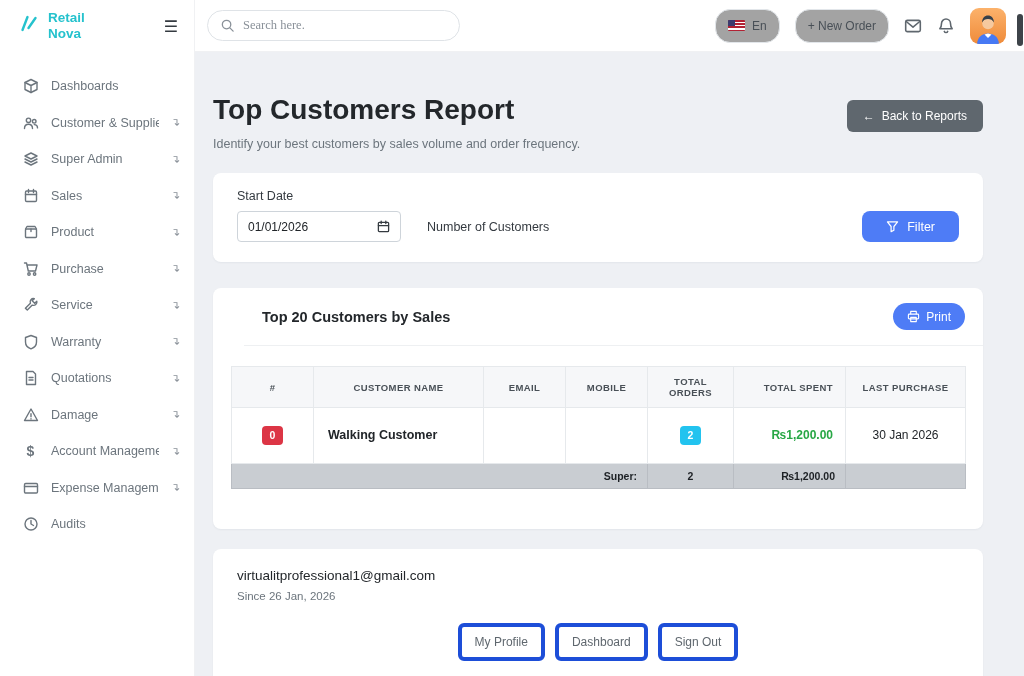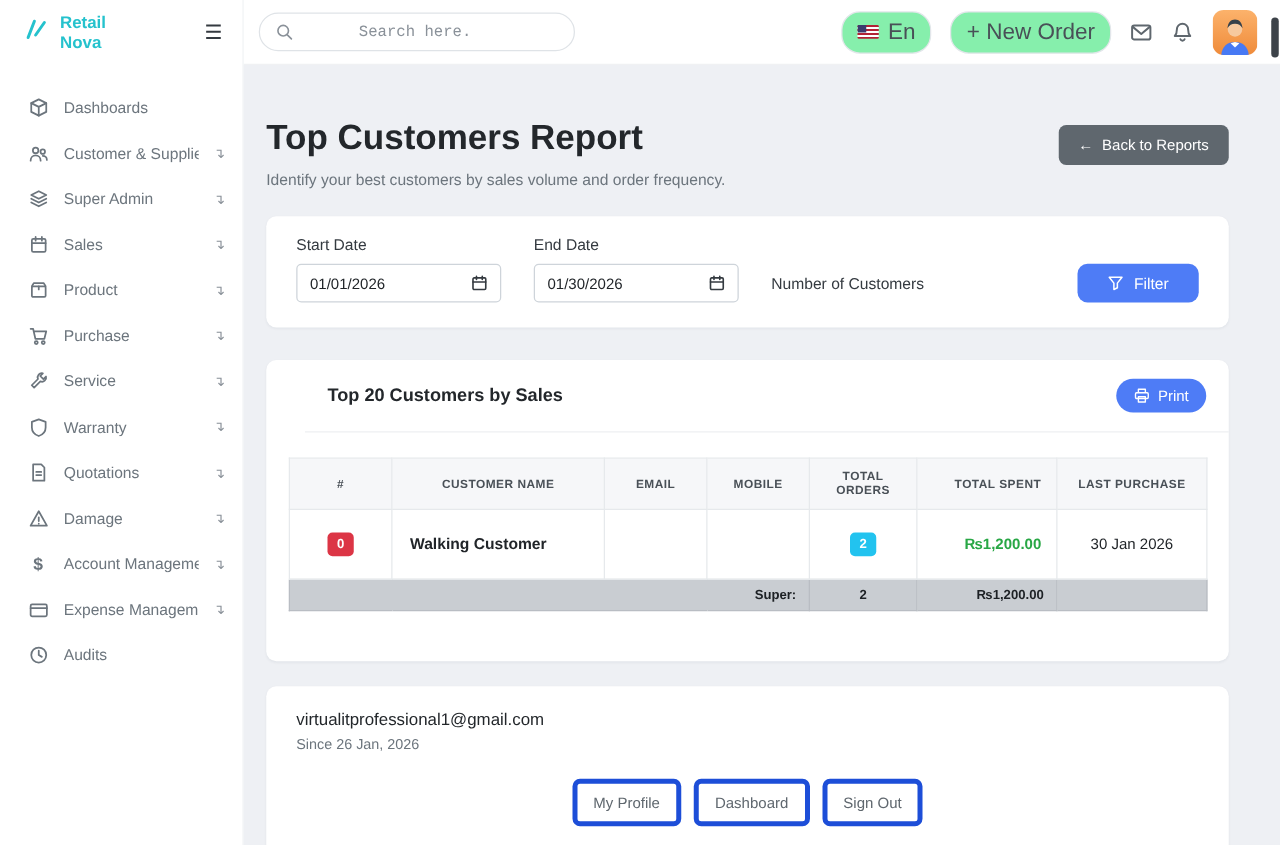--- a/index.html
+++ b/index.html
@@ -23,24 +23,24 @@
   .nav-item { display:flex; align-items:center; height:36.5px; padding:0 14px 0 22px; gap:12px; color:#6c757d; font-size:12.5px; cursor:pointer; }
   .nav-icon { width:17px; height:17px; display:flex; align-items:center; justify-content:center; color:#6c757d; flex-shrink:0; font-weight:600; }
   .nav-label { flex:1; white-space:nowrap; overflow:hidden; }
   .nav-caret { font-size:11px; color:#8a9199; font-family:"DejaVu Sans", sans-serif; }
   .si { fill:none; stroke:currentColor; stroke-width:1.4; stroke-linecap:round; stroke-linejoin:round; }
 
   
   .main { flex:1; display:flex; flex-direction:column; min-width:0; }
   .topbar { height:52px; background:#fff; border-bottom:1px solid #f0f1f3; display:flex; align-items:center; justify-content:space-between; padding:0 18px 0 12px; flex-shrink:0; }
   .search { width:253px; height:31px; border:1px solid #dfe3e7; border-radius:17px; display:flex; align-items:center; gap:8px; padding:0 12px; background:#fff; color:#8a9199; }
-  .search input { border:none; outline:none; font-size:12.5px; color:#4c1d95; width:100%; font-family:Liberation Mono, monospace; background:transparent;margin-left:44px; }
+  .search input { border:none; outline:none; font-size:12.5px; color:#4c1d95; width:100%; font-family:Liberation Serif, serif; background:transparent; }
   .search input::placeholder { color:#8a9199; }
   .header-right { display:flex; align-items:center; gap:15px; }
-  .pill { height:29px; border:1px solid #e2e6ea; border-radius:15px; display:flex; align-items:center; gap:7px; padding:16px 12px; font-size:18px; color:#495057; background:#86efac; cursor:pointer; white-space:nowrap; }
+  .pill { height:29px; border:1px solid #e2e6ea; border-radius:15px; display:flex; align-items:center; gap:7px; padding:16px 12px; font-size:12px; color:#495057; background:#a3a3a3; cursor:pointer; white-space:nowrap; }
   .flag { width:17px; height:11px; background:repeating-linear-gradient(180deg,#b22234 0 1.6px,#fff 1.6px 3.2px); position:relative; border-radius:1px; overflow:hidden; flex-shrink:0; }
   .flag::after { content:""; position:absolute; left:0; top:0; width:7px; height:6px; background:#3c3b6e; }
   .icon-btn { background:none; border:none; color:#5f676e; cursor:pointer; display:flex; align-items:center; }
   .avatar { width:36px; height:36px; border-radius:9px; overflow:hidden; cursor:pointer; flex-shrink:0; }
 
   
   .content { flex:1; padding:42px 41px 0 18px; overflow:hidden; }
   .page-head { display:flex; justify-content:space-between; align-items:flex-start; margin-bottom:22px; }
   .page-title { font-size:28px; font-weight:700; color:#23272b; margin-bottom:11px; }
   .page-subtitle { font-size:12.5px; color:#6c757d; }
@@ -311,32 +311,20 @@
           <span>←</span>
           <span>Back to Reports</span>
         </button>
       </div>
 
       <div class="card filter-card">
         <div>
           <label class="field-label">Start Date</label>
           <div class="input-box w-date">
             <span>01/01/2026</span>
-            <span style="display:flex;">
-              <svg class="si" width="13" height="13" viewBox="0 0 14 14" style="color:#343a40;">
-                  <rect x="1.5" y="2.5" width="11" height="10" rx="1"></rect>
-                  <path d="M4.5 1.2v2.6M9.5 1.2v2.6M1.5 6h11"></path>
-                </svg>
-            </span>
-          </div>
-        </div>
-        <div>
-          <label class="field-label">End Date</label>
-          <div class="input-box w-date">
-            <span>01/30/2026</span>
             <span style="display:flex;">
               <svg class="si" width="13" height="13" viewBox="0 0 14 14" style="color:#343a40;">
                   <rect x="1.5" y="2.5" width="11" height="10" rx="1"></rect>
                   <path d="M4.5 1.2v2.6M9.5 1.2v2.6M1.5 6h11"></path>
                 </svg>
             </span>
           </div>
         </div>
         <div>
           <label class="field-label">Number of Customers</label>

